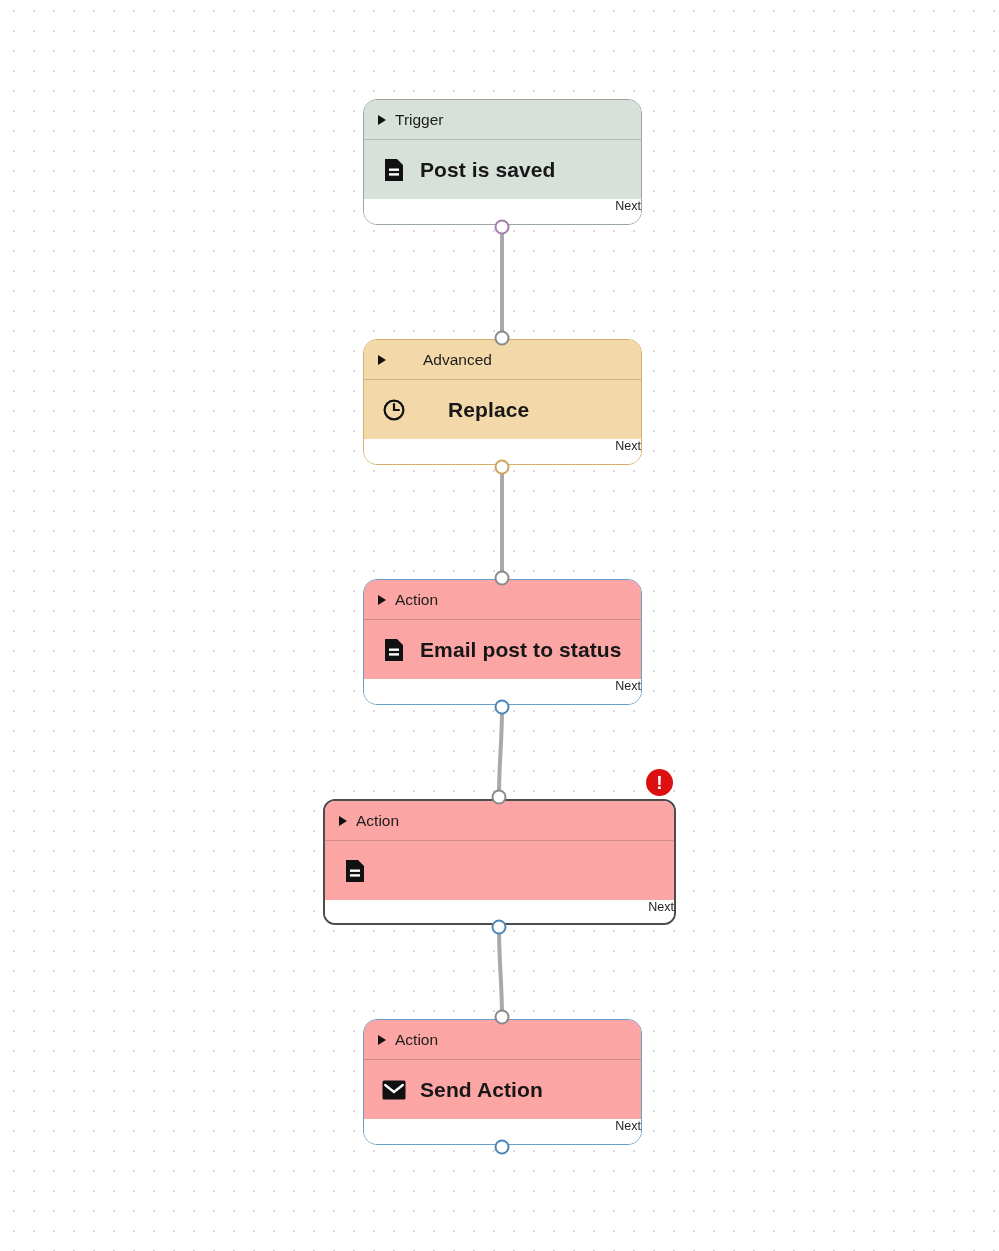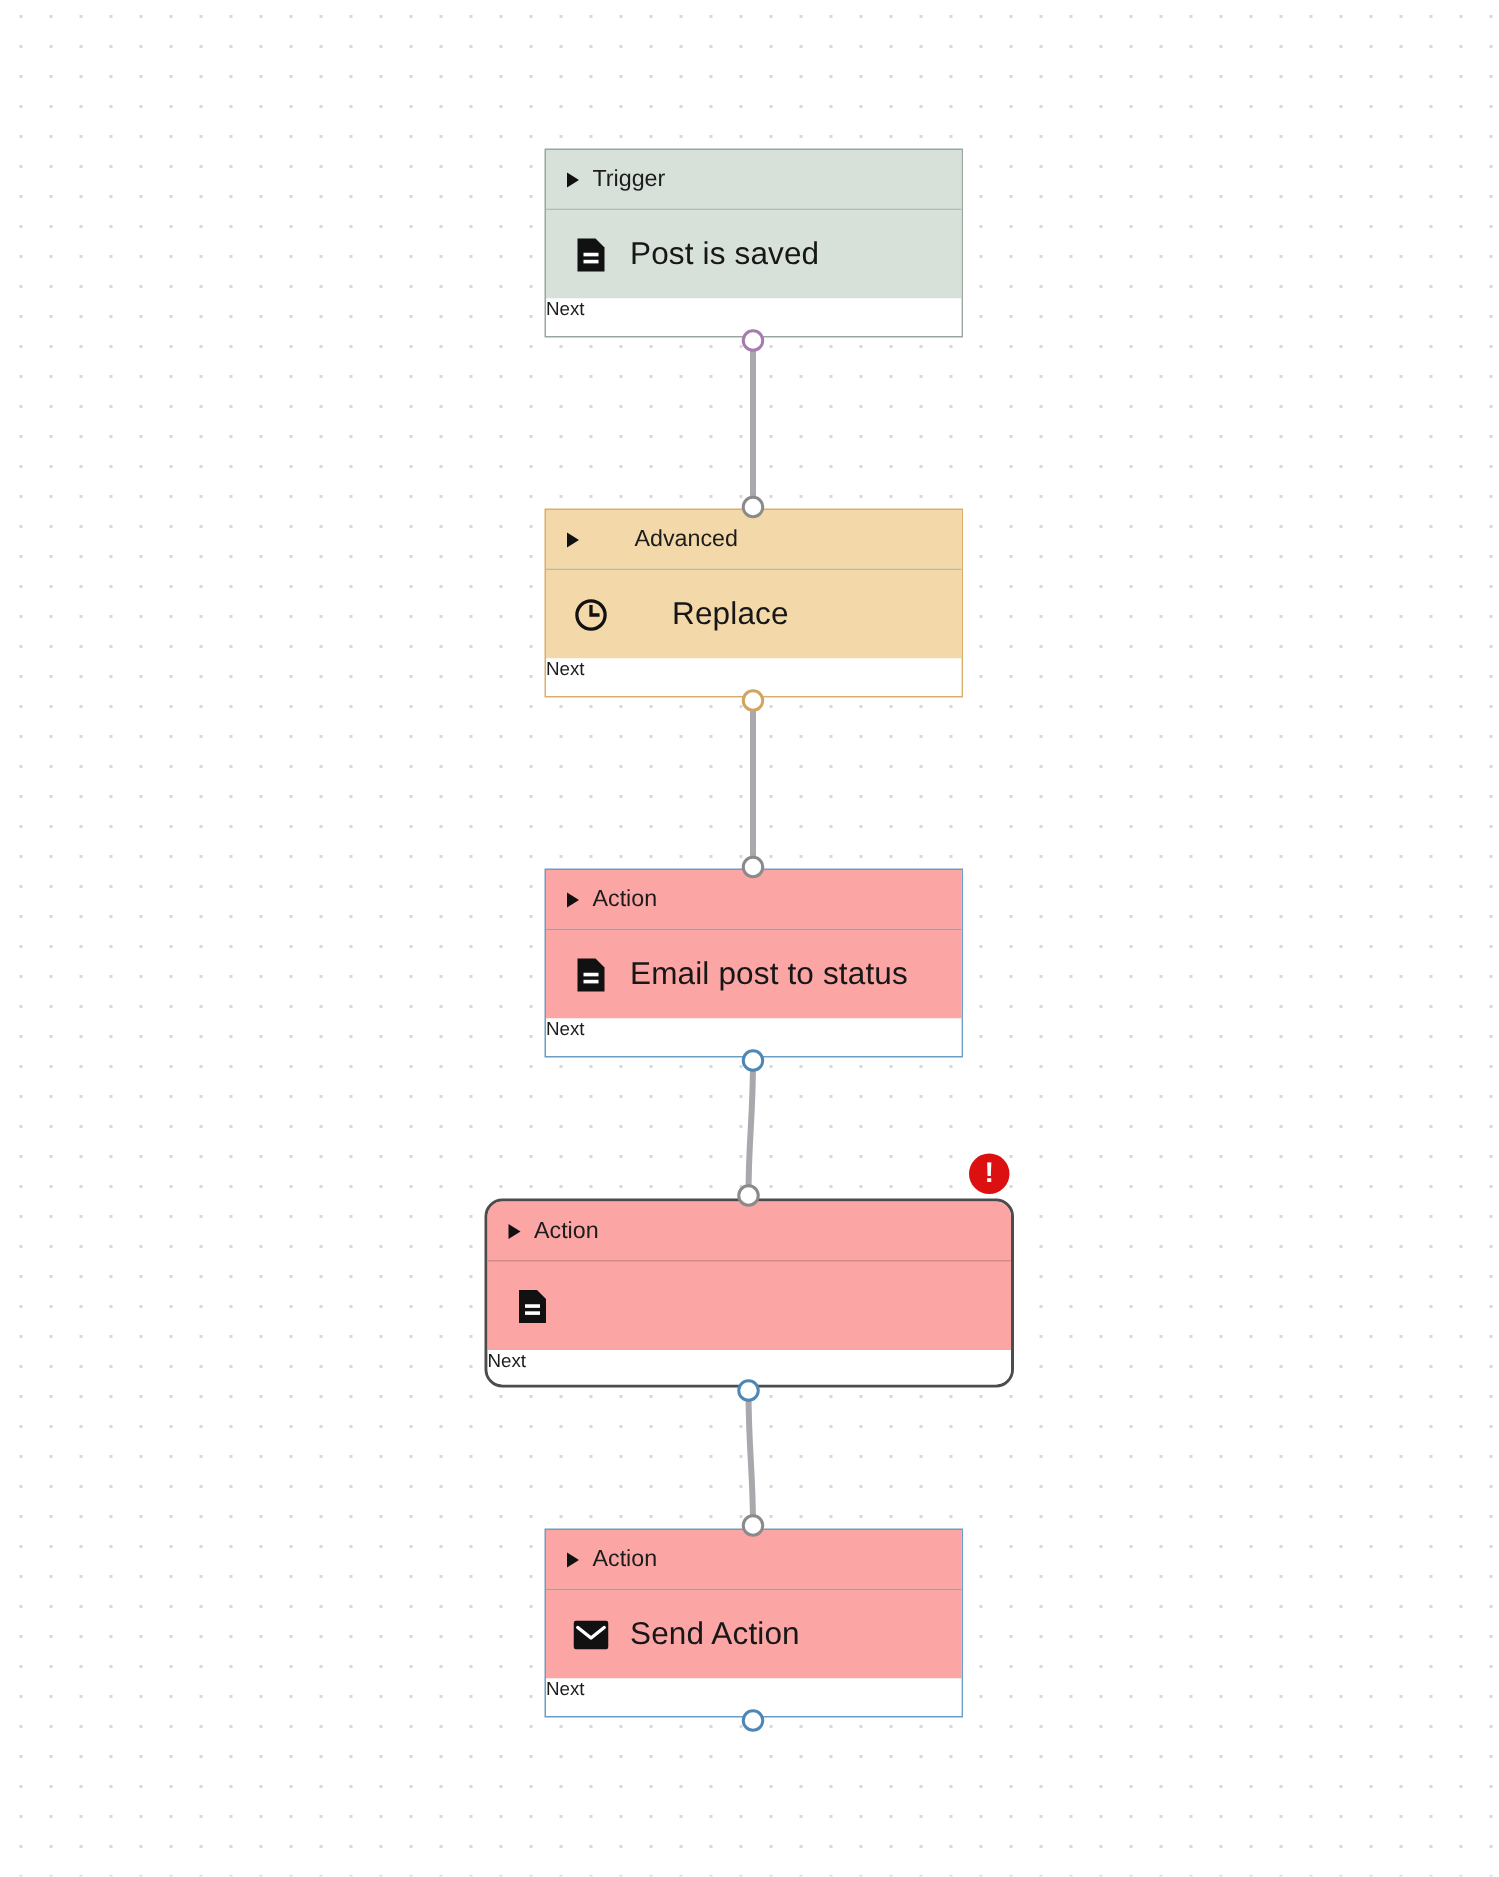--- a/index.html
+++ b/index.html
@@ -29,21 +29,21 @@
     top: 0;
     width: 999px;
     height: 1251px;
     pointer-events: none;
   }
 
   
   .node {
     position: absolute;
     box-sizing: border-box;
-    border-radius: 0;
+    border-radius: 14px;
     background: #ffffff;
     overflow: hidden;
     border: 1.4px solid #b6b6b6;
   }
   .node.selected {
     border: 2.4px solid #4c4c4c;
     border-radius: 12px;
   }
 
   .node-header {
@@ -65,20 +65,21 @@
     flex: 0 0 auto;
   }
 
   .node-body {
     display: flex;
     align-items: center;
     height: 60px;
     padding-left: 18px;
     box-sizing: border-box;
     border-top: 1px solid rgba(0,0,0,0.16);
+    font-weight: bold;
   }
   .node-icon {
     width: 24px;
     height: 24px;
     flex: 0 0 auto;
     margin-right: 14px;
     display: flex;
     align-items: center;
     justify-content: center;
   }
@@ -88,21 +89,21 @@
     color: #171717;
     white-space: nowrap;
     letter-spacing: 0.1px;
   }
 
   .node-footer {
     height: 26px;
     background: #ffffff;
     display: flex;
     align-items: flex-start;
-    justify-content: flex-start;
+    justify-content: flex-end;
     font-size: 12.5px;
     color: #1d1d1d;
     box-sizing: border-box;
   }
 
   
   .pal-trigger  { border-color: #9aa79f; }
   .pal-trigger  .node-header,
   .pal-trigger  .node-body { background: #d8e0da; }
 

